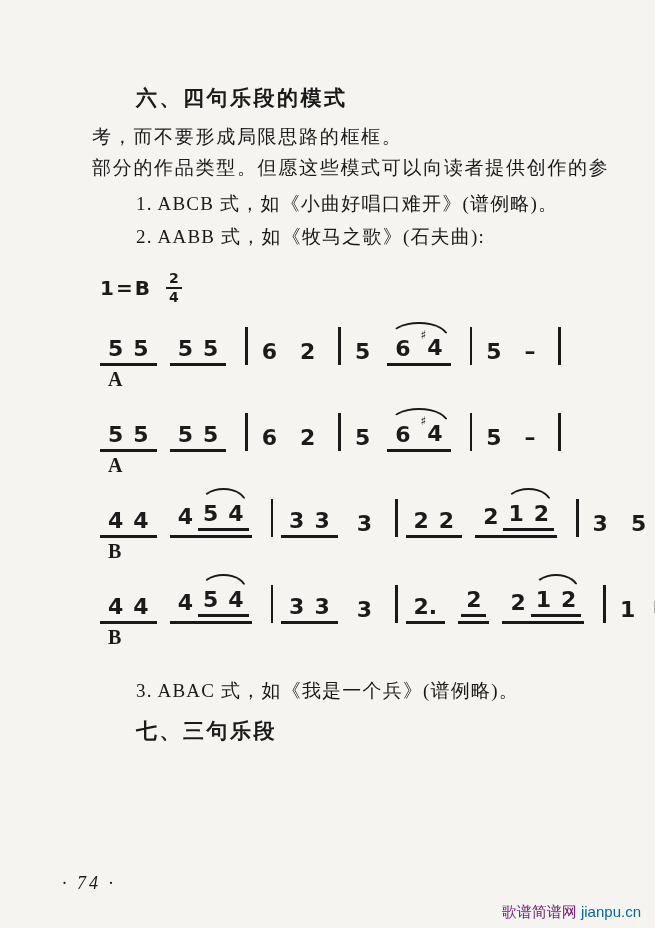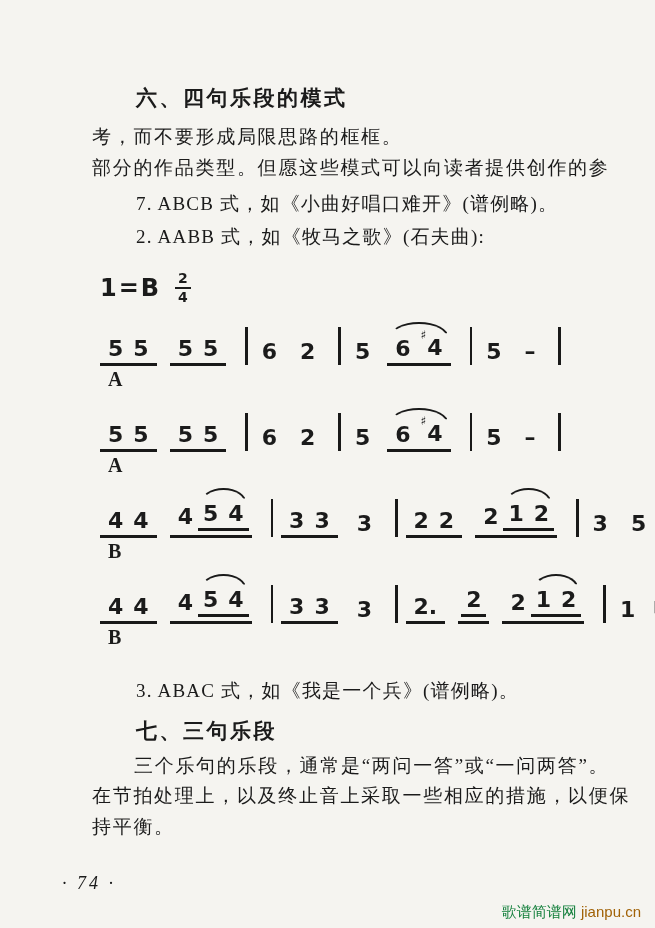--- a/index.html
+++ b/index.html
@@ -16,21 +16,21 @@
 
   .pline{font-size:19px;line-height:30.5px;letter-spacing:1.7px;white-space:nowrap;}
   .indent{padding-left:42px;}
   .para{margin-bottom:4px;}
 
   .litem{font-size:19px;line-height:33px;letter-spacing:1.2px;margin-left:44px;white-space:nowrap;}
   .after-score .litem{line-height:33px;}
   .after-score{margin-top:25px;}
 
   .keyrow{display:flex;align-items:center;margin:18px 0 16px 8px;}
-  .keytext{font-family:"DejaVu Sans",sans-serif;font-weight:700;font-size:24px;letter-spacing:2px;}
+  .keytext{font-family:"DejaVu Sans",sans-serif;font-weight:700;font-size:20px;letter-spacing:2px;}
   .frac{display:inline-flex;flex-direction:column;align-items:center;margin-left:14px;
         font-family:"DejaVu Sans",sans-serif;font-weight:700;font-size:14px;line-height:1.1;}
   .frac .num{border-bottom:2px solid #1b1b1b;padding:0 3px 1px;}
   .frac .den{padding-top:1px;}
 
   #score{margin-left:8px;}
   .m-line{margin-bottom:17px;}
   .m-row{display:flex;align-items:flex-end;height:44px;}
   .m-note{font-family:"DejaVu Sans",sans-serif;font-weight:700;font-size:22px;line-height:1;padding:0 6px 3px;}
   .m-single{margin-right:11px;}
@@ -42,37 +42,37 @@
   .m-bar{width:2.5px;height:38px;background:#191919;margin:0 8px 1px 6px;flex:none;}
   .m-txt{font-size:17px;font-weight:700;padding:0 0 5px 2px;letter-spacing:1px;}
   .m-acc{font-size:12px;line-height:1;position:relative;top:-8px;margin-right:1px;font-weight:700;}
   .m-slur{position:absolute;left:2px;right:2px;top:-15px;height:12px;
           border:2.5px solid transparent;border-top-color:#191919;
           border-radius:50% 50% 0 0 / 100% 100% 0 0;}
   .m-label{font-size:20px;font-weight:700;margin:2px 0 0 8px;}
 
   .pagenum{position:absolute;left:62px;bottom:34px;font-style:italic;font-size:18px;letter-spacing:3px;}
   .watermark{position:absolute;right:14px;bottom:6px;font-size:15px;font-family:"Liberation Sans",sans-serif;}
-  .wm-site{color:#15803d;}
-  .wm-url{color:#a16207;}
+  .wm-site{color:#701a75;}
+  .wm-url{color:#0369a1;}
 </style>
 </head>
 <body>
 
 <div class="page">
   <div class="content">
 
     <h2 class="h6">六、四句乐段的模式</h2>
 
     <div class="para">
       <div class="pline">考，而不要形成局限思路的框框。</div>
       <div class="pline">部分的作品类型。但愿这些模式可以向读者提供创作的参</div>
     </div>
 
-    <div class="litem">7. ABCB 式，如《小曲好唱口难开》(谱例略)。</div>
+    <div class="litem">1. ABCB 式，如《小曲好唱口难开》(谱例略)。</div>
     <div class="litem">2. AABB 式，如《牧马之歌》(石夫曲):</div>
 
     <div class="keyrow">
       <span class="keytext">1=B</span>
       <span class="frac">
         <span class="num">2</span>
         <span class="den">4</span>
       </span>
     </div>
 
@@ -214,25 +214,20 @@
           <div class="m-label">B</div>
         </div>
       </div>
 
     <div class="after-score">
       <div class="litem">3. ABAC 式，如《我是一个兵》(谱例略)。</div>
     </div>
 
     <h2 class="h7">七、三句乐段</h2>
 
-    <div class="para">
-      <div class="pline indent">三个乐句的乐段，通常是“两问一答”或“一问两答”。</div>
-      <div class="pline">在节拍处理上，以及终止音上采取一些相应的措施，以便保</div>
-      <div class="pline">持平衡。</div>
-    </div>
 
   </div>
 
   <div class="pagenum">· 74 ·</div>
 
   <div class="watermark">
     <span class="wm-site">歌谱简谱网</span>
     <span class="wm-url">jianpu.cn</span>
   </div>
 </div>

